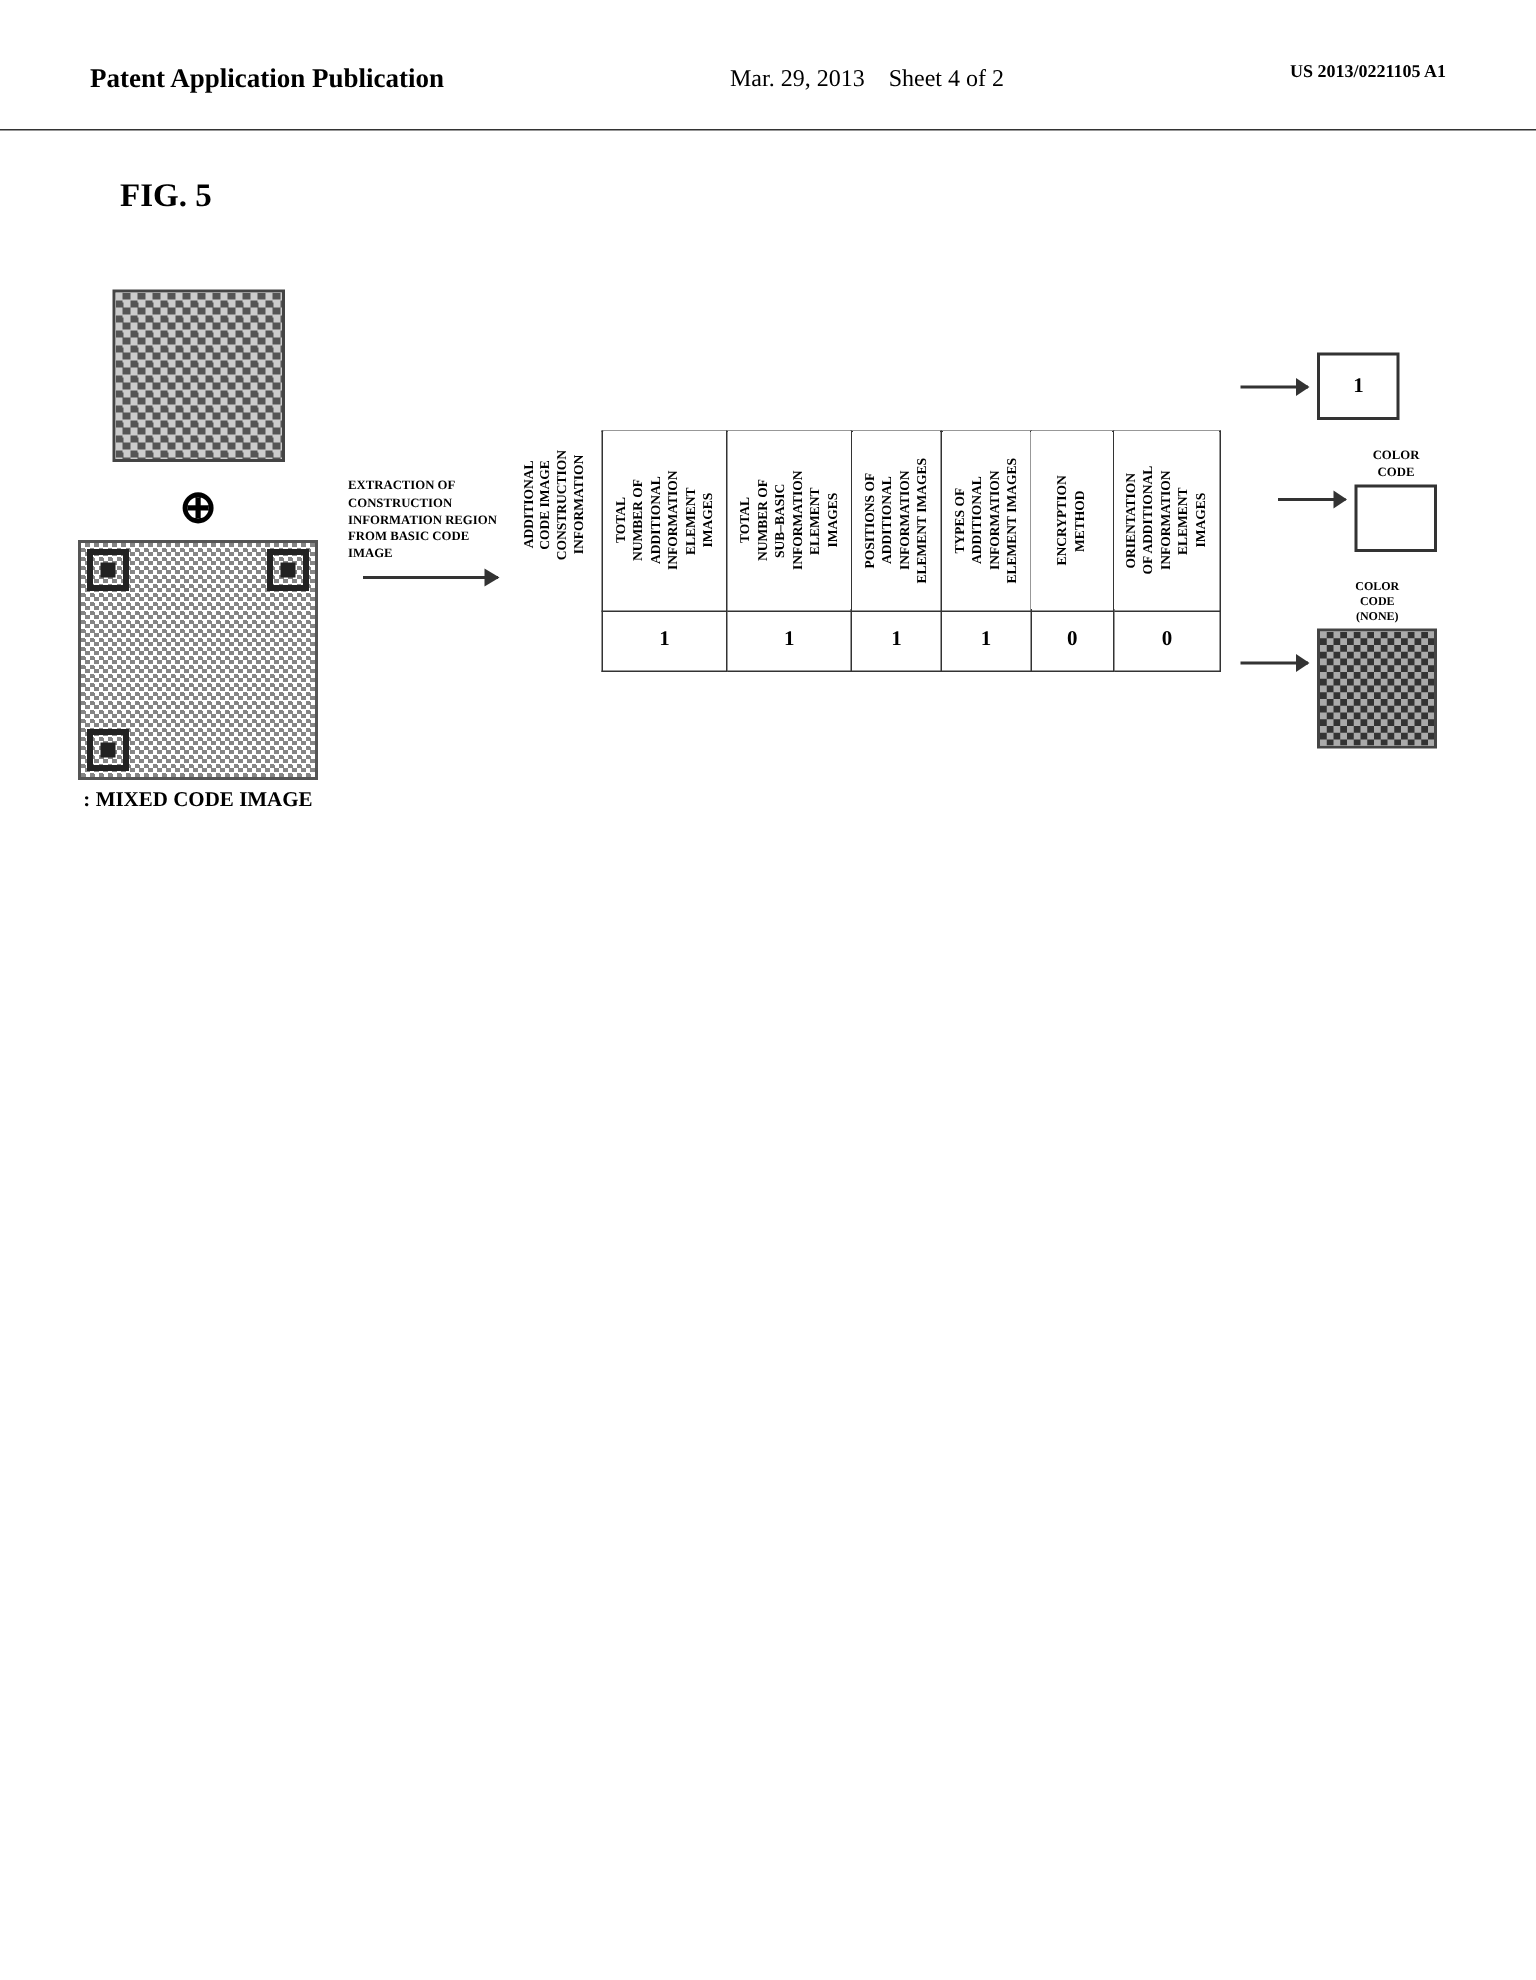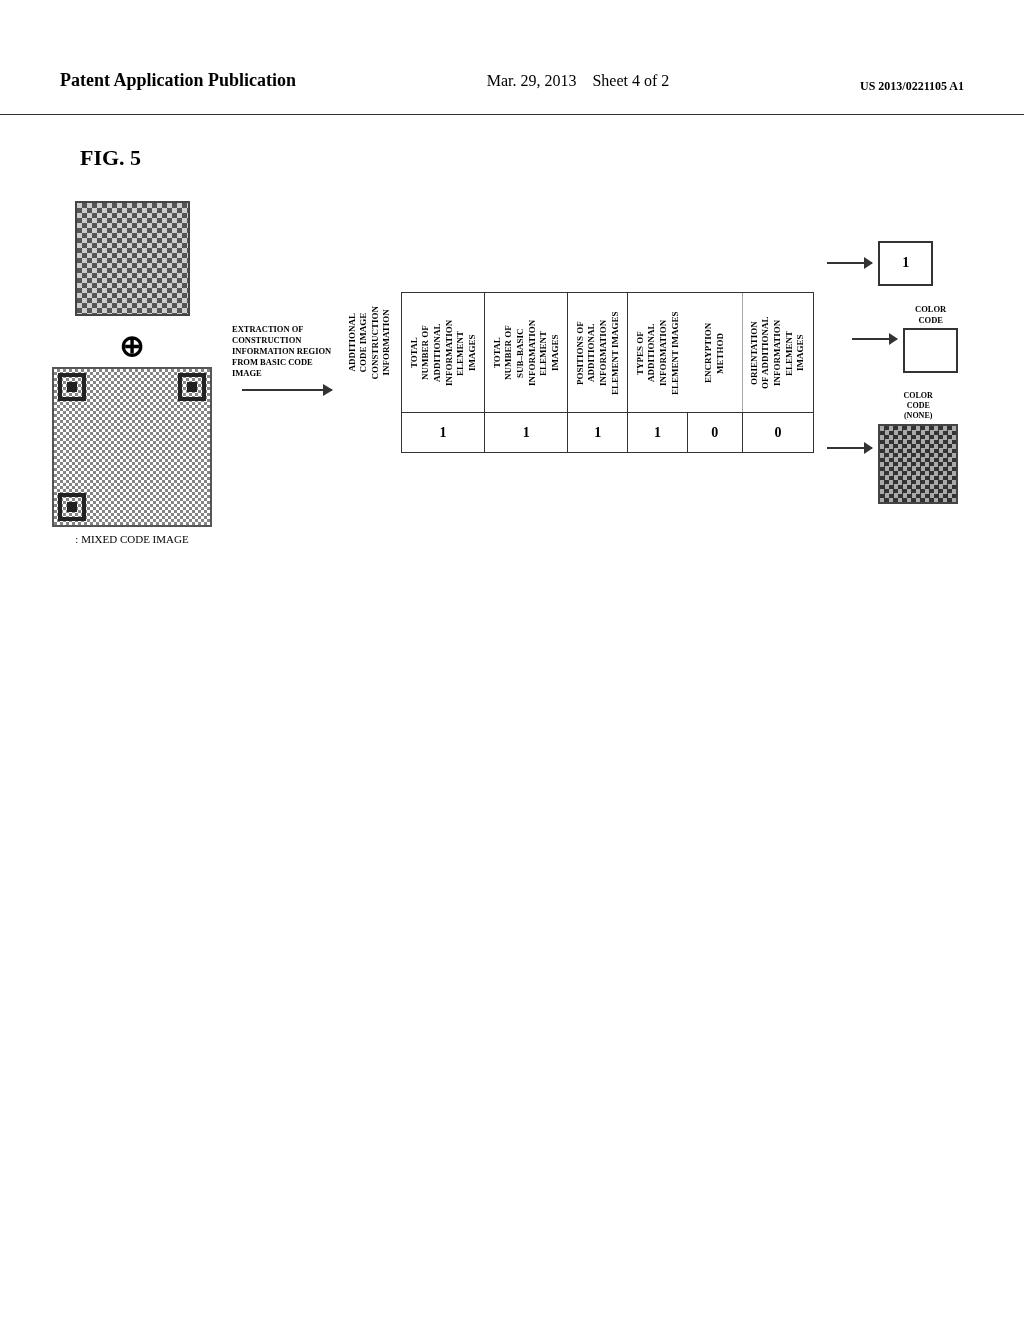--- a/index.html
+++ b/index.html
@@ -8,24 +8,23 @@
       height: 1320px;
       background: #fff;
       font-family: 'Times New Roman', Times, serif;
       position: relative;
       overflow: hidden;
     }
 
     .page-header {
       display: flex;
       justify-content: space-between;
-      align-items: flex-end;
+      align-items: flex-start;
       padding: 40px 60px 20px 60px;
       border-bottom: 1px solid #333;
-      margin-top: 28px;
     }
 
     .header-left {
       font-weight: bold;
       font-size: 18px;
       line-height: 1.4;
     }
 
     .header-center {
       font-size: 16px;
@@ -37,20 +36,21 @@
       font-size: 12px;
       font-weight: bold;
       text-align: right;
     }
 
     .main-content {
       padding: 30px 40px;
       display: flex;
       flex-direction: column;
       align-items: center;
+      gap: 20px;
     }
 
     .fig-label {
       font-size: 22px;
       font-weight: bold;
       align-self: flex-start;
       margin-left: 40px;
       margin-bottom: 20px;
     }
 
@@ -204,21 +204,21 @@
 
       <div style="font-size:30px;font-weight:bold;margin:4px 0;">⊕</div>
 
       <div class="qr-sim">
         <div class="qr-noise"></div>
         <div class="finder finder-tl"></div>
         <div class="finder finder-tr"></div>
         <div class="finder finder-bl"></div>
       </div>
 
-      <div style="font-size:11px;font-weight:normal;text-align:left;margin-top:6px;">
+      <div style="font-size:14px;font-weight:bold;text-align:left;margin-top:6px;">
         : <span>MIXED CODE IMAGE</span>
       </div>
     </div>
 
     <div style="display:flex;flex-direction:column;align-items:center;justify-content:center;width:110px;flex-shrink:0;margin-top:-30px;">
       <div style="font-size:8.5px;font-weight:bold;line-height:1.3;margin-bottom:6px;white-space:pre-line;">EXTRACTION OF
 CONSTRUCTION
 INFORMATION REGION
 FROM BASIC CODE IMAGE</div>
       <div style="width:90px;height:2px;background:#333;position:relative;margin-top:4px;">

